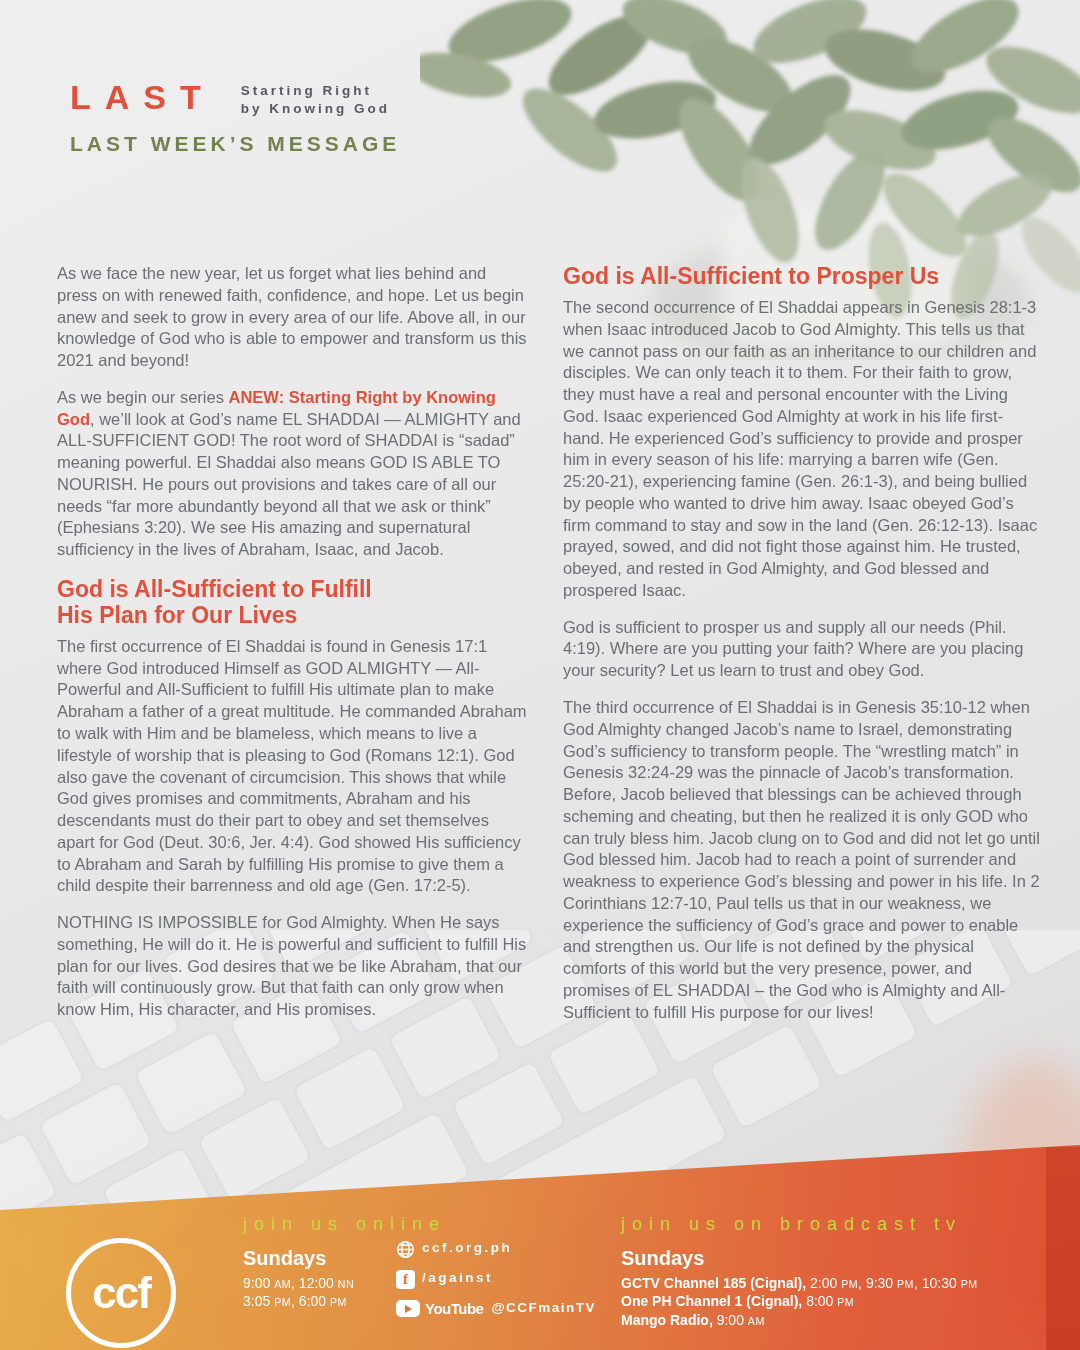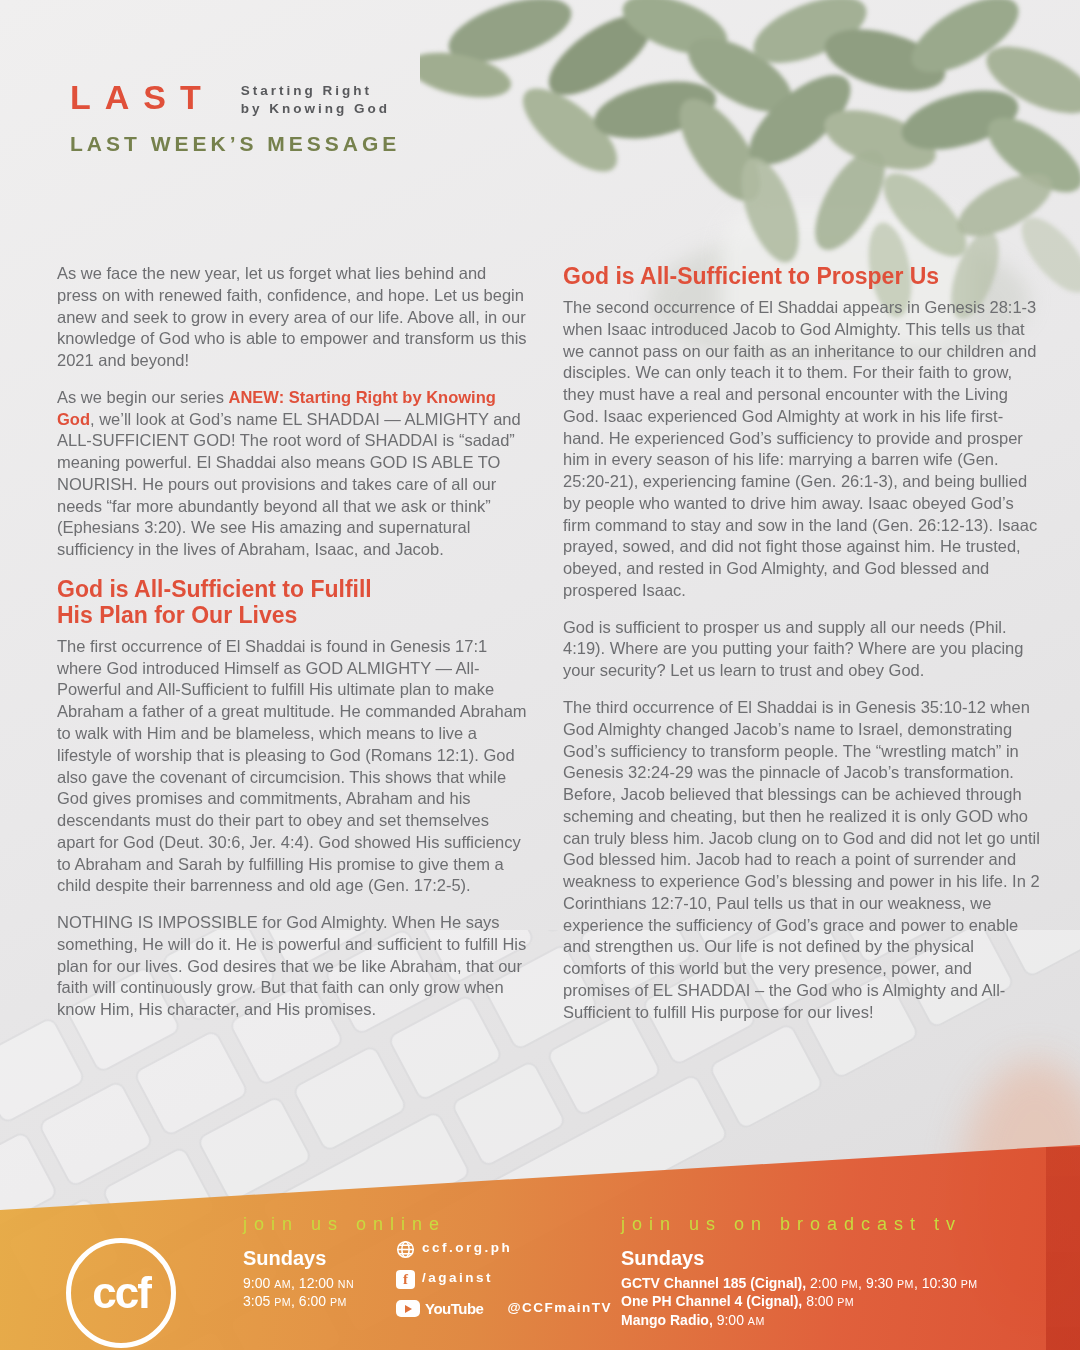--- a/index.html
+++ b/index.html
@@ -231,33 +231,33 @@
           </svg>
         </span>
         <span class="link-label">ccf.org.ph</span>
       </div>
       <div class="link-row" style="pointer-events:auto;">
         <span class="icon">
             <span class="fb-icon">f</span>
           </span>
         <span class="link-label">/against</span>
       </div>
-      <div class="link-row" style="pointer-events:auto;gap:16px;">
+      <div class="link-row" style="pointer-events:auto;">
         <span class="yt-badge">
           <span class="yt-play"></span>
           <span class="yt-word">YouTube</span>
         </span>
         <span class="link-label" style="letter-spacing:1.5px;">@CCFmainTV</span>
       </div>
     </div>
 
     <div class="f-col f-broadcast">
       <div class="f-heading">join us on broadcast tv</div>
       <div class="f-day">Sundays</div>
       <div>
           <div class="f-line"><span class="f-bold">GCTV Channel 185 (Cignal),</span><span> 2:00 </span><span class="seg-sc">PM</span><span>, 9:30 </span><span class="seg-sc">PM</span><span>, 10:30 </span><span class="seg-sc">PM</span></div>
-          <div class="f-line"><span class="f-bold">One PH Channel 4 (Cignal),</span><span> 8:00 </span><span class="seg-sc">PM</span></div>
+          <div class="f-line"><span class="f-bold">One PH Channel 1 (Cignal),</span><span> 8:00 </span><span class="seg-sc">PM</span></div>
           <div class="f-line"><span class="f-bold">Mango Radio,</span><span> 9:00 </span><span class="seg-sc">AM</span></div>
         </div>
     </div>
   </div>
 
 </div>
 
 </body></html>

